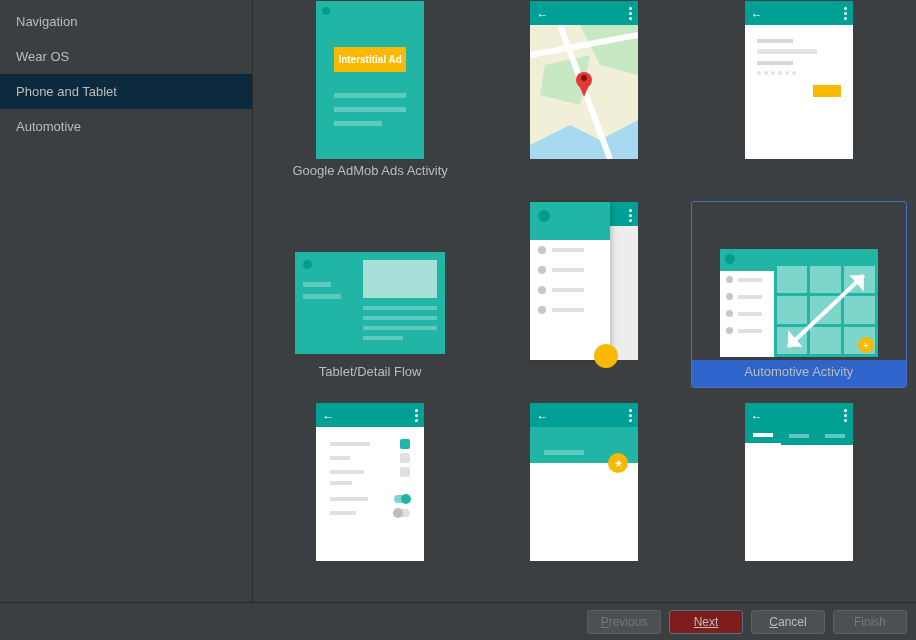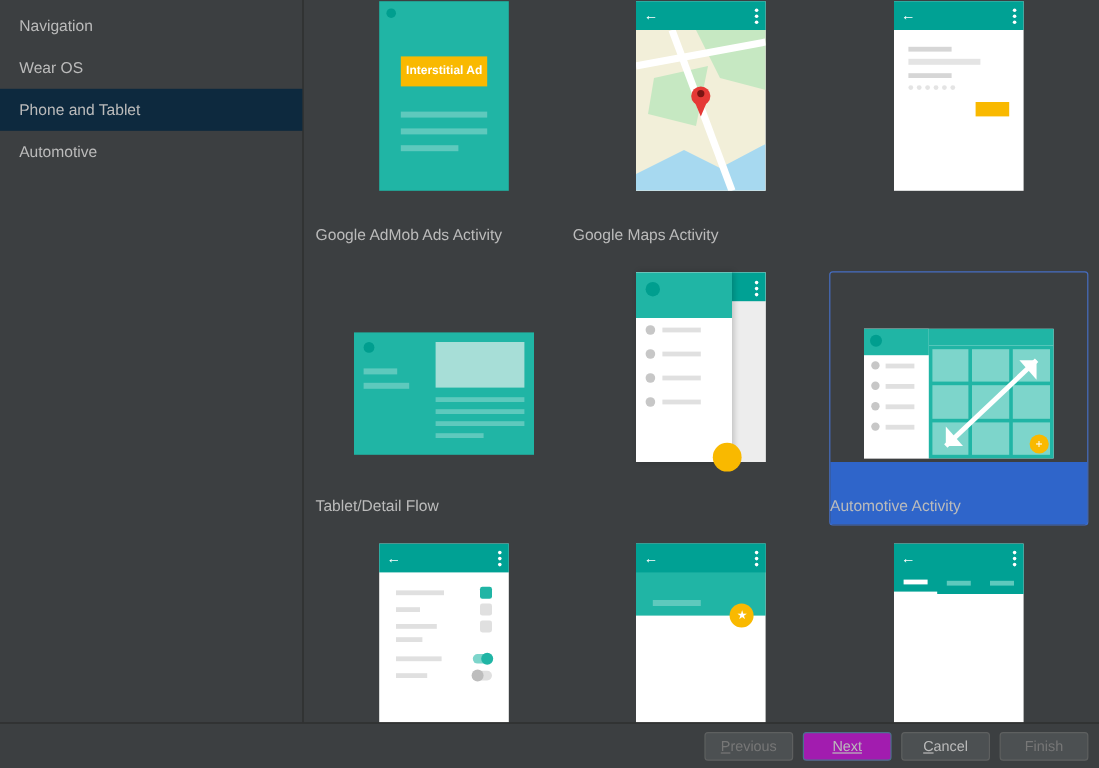--- a/index.html
+++ b/index.html
@@ -60,22 +60,22 @@
   border: 1px solid #466ec2;
 }
 .template-thumb {
   width: 108px;
   height: 158px;
   margin-top: 0;
   background: #fff;
   position: relative;
 }
 .template-label {
-  padding: 29px 0 8px 0;
-  text-align: left;
+  padding: 4px 0 8px 0;
+  text-align: center;
   color: #bbbbbb;
   font-size: 13px;
   width: 100%;
 }
 .template-card.selected .template-label {
   background: #2f65ca;
   color: #bbbbbb;
 }
 .footer {
   position: absolute;
@@ -98,21 +98,21 @@
   border: 1px solid #5e6060;
   border-radius: 3px;
   color: #bbbbbb;
   font-size: 12px;
   cursor: pointer;
   display: flex;
   align-items: center;
   justify-content: center;
 }
 .btn.primary {
-  background: #a21caf;
+  background: #7f1d1d;
   border: 1px solid #4c708c;
 }
 .btn.disabled {
   color: #777;
   cursor: default;
 }
 .btn-mnemonic {
   text-decoration: underline;
 }
 
@@ -267,21 +267,20 @@
             <polygon points="0,120 40,100 70,115 108,95 108,134 0,134" fill="#a7d9f0"></polygon>
             <polygon points="15,40 60,30 50,80 10,70" fill="#c6e8c2"></polygon>
             <polygon points="50,0 108,0 108,50 70,40" fill="#c6e8c2"></polygon>
             <line x1="0" y1="30" x2="108" y2="10" stroke="#fff" stroke-width="6"></line>
             <line x1="30" y1="0" x2="80" y2="134" stroke="#fff" stroke-width="6"></line>
             <circle cx="54" cy="55" r="8" fill="#e53935"></circle>
             <polygon points="54,72 48,58 60,58" fill="#e53935"></polygon>
             <circle cx="54" cy="53" r="3" fill="#7a1512"></circle>
           </svg>
         </div>
-        <div class="template-label">Google Maps Activity</div>
       </div>
 
       <div class="template-card">
         <div class="template-thumb thumb-login">
           <div class="teal-header">
               <span class="back">←</span>
               <span class="menu">
                 <span class="more-dots">
                   <span></span>
                   <span></span>

